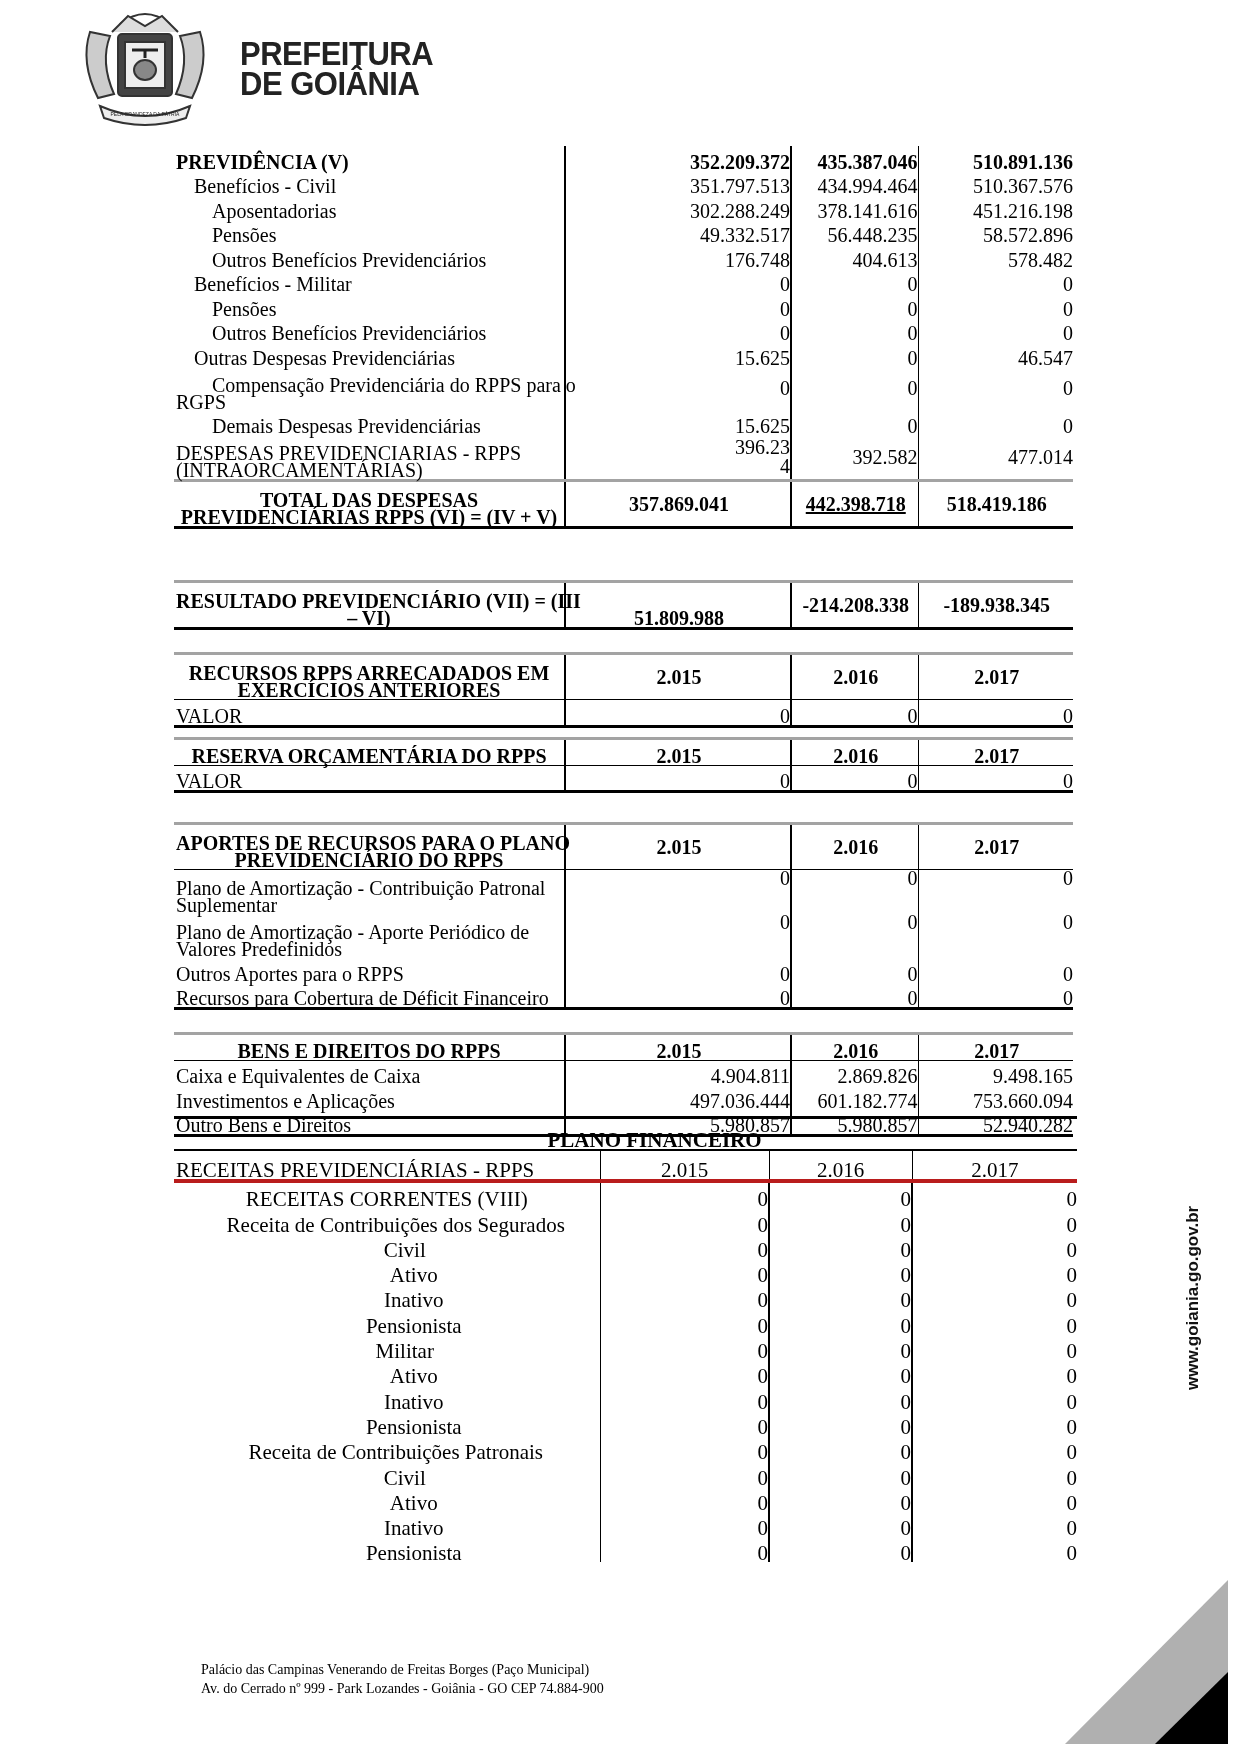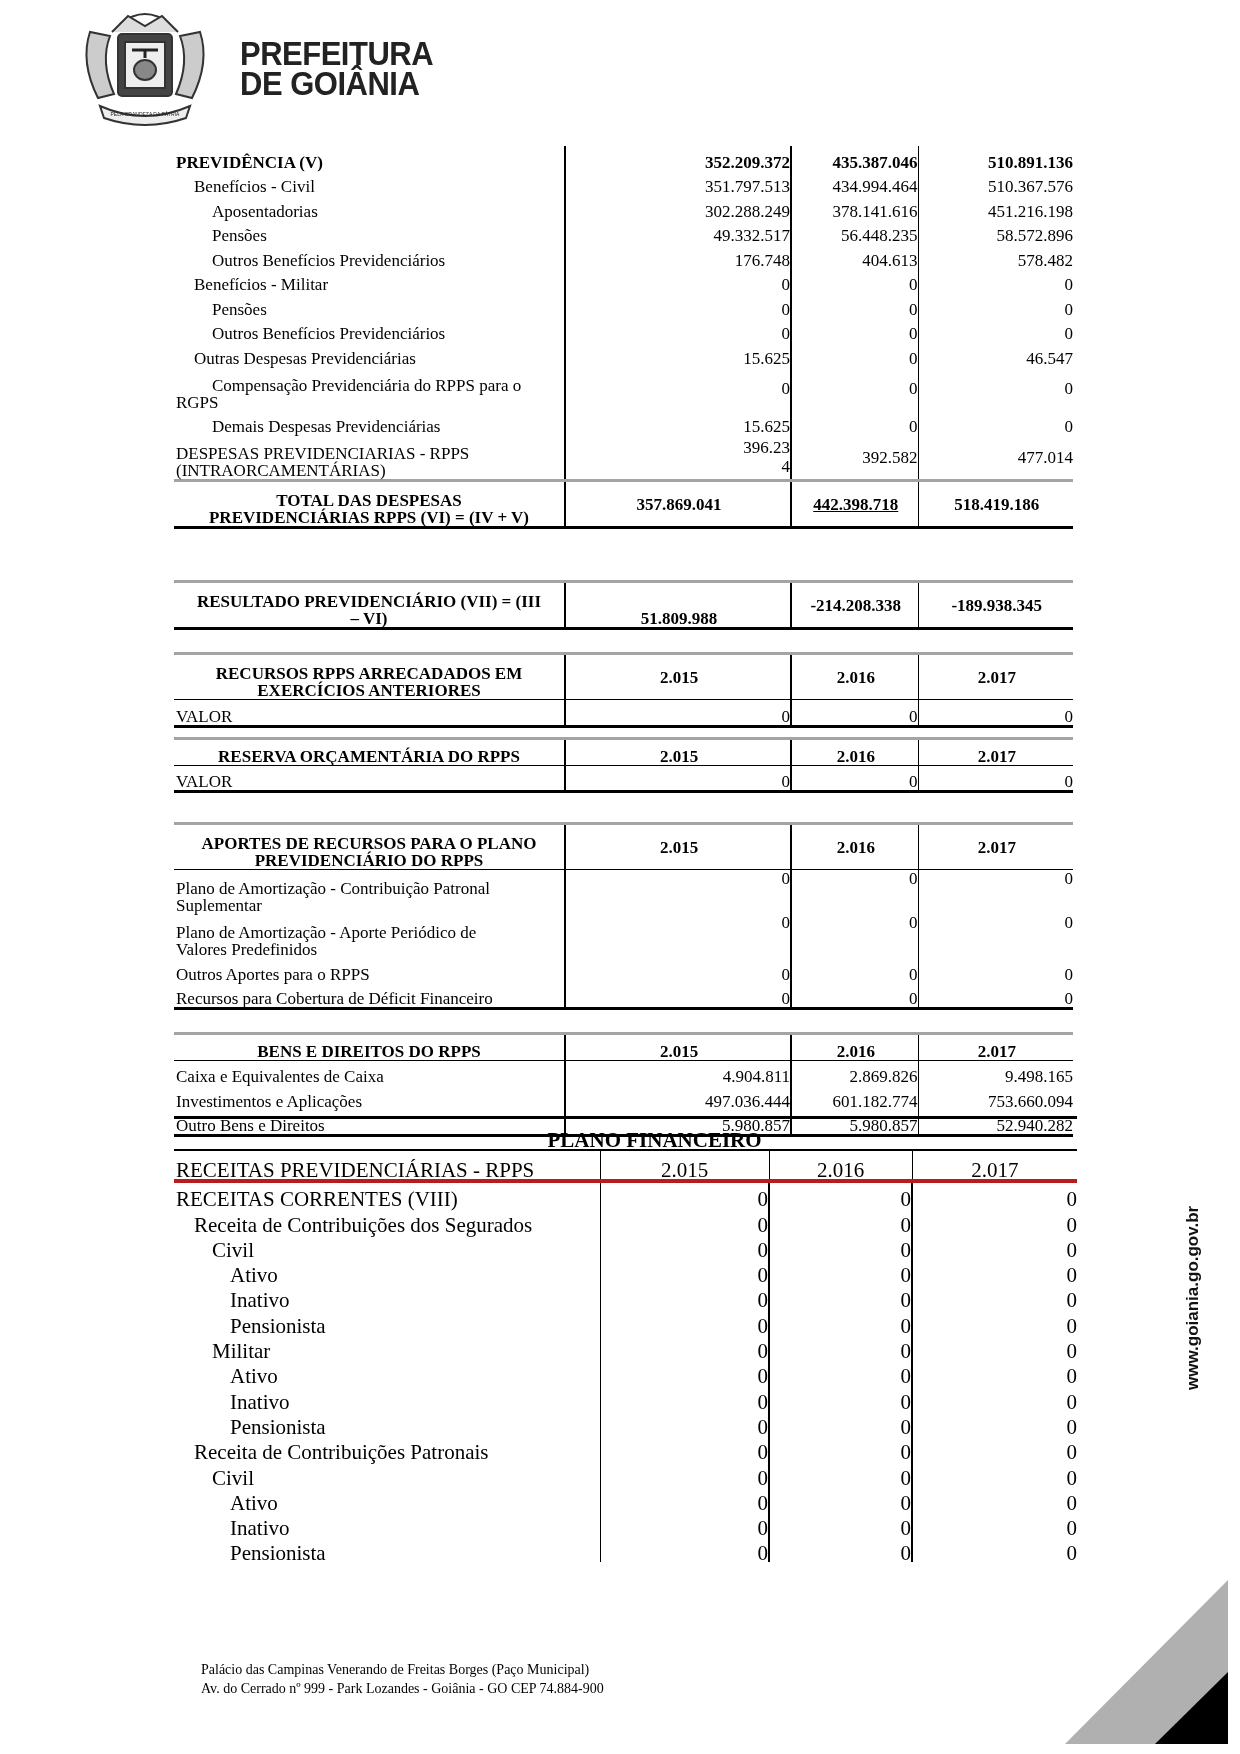--- a/index.html
+++ b/index.html
@@ -4,21 +4,21 @@
 <style>
   html,body{margin:0;padding:0;background:#fff;}
   body{width:1240px;height:1754px;position:relative;overflow:hidden;font-family:"Liberation Serif","DejaVu Serif",serif;color:#000;}
   .logo{position:absolute;left:70px;top:2px;width:150px;height:124px;}
   .brand{position:absolute;left:240px;top:40px;font-family:"Liberation Sans","DejaVu Sans",sans-serif;font-weight:bold;font-size:31px;line-height:30px;letter-spacing:-0.5px;color:#222;}
   .brand div{transform:scaleY(1.05);}
   .side-url{position:absolute;left:1183px;top:1390px;transform:rotate(-90deg);transform-origin:0 0;font-family:"Liberation Sans","DejaVu Sans",sans-serif;font-weight:bold;font-size:17px;color:#111;white-space:nowrap;width:180px;}
   .corner{position:absolute;left:0;top:0;width:1240px;height:1754px;pointer-events:none;}
   .footer{position:absolute;left:201px;top:1660px;font-size:14px;line-height:19px;}
 
-  table.t{position:absolute;border-collapse:collapse;font-size:17px;left:174px;width:899px;table-layout:fixed;}
+  table.t{position:absolute;border-collapse:collapse;font-size:20px;left:174px;width:899px;table-layout:fixed;}
   table.t td{padding:0 2px;height:24.5px;line-height:17px;vertical-align:bottom;white-space:nowrap;}
   table.t col.c0{width:391px;}
   table.t col.c1{width:226px;}
   table.t col.c2{width:127px;}
   table.t col.c3{width:155px;}
   td.num{text-align:right;padding-right:0 !important;}
   td.v1{border-right:2px solid #000;}
   td.v2{border-right:1px solid #000;}
   td.lab{border-right:2px solid #000;}
   tr.b td{font-weight:bold;}
@@ -33,21 +33,21 @@
 
   table.pf{position:absolute;border-collapse:collapse;font-size:21px;left:174px;width:903px;table-layout:fixed;top:1116px;}
   table.pf col.p0{width:426px;}
   table.pf col.p1{width:169px;}
   table.pf col.p2{width:143px;}
   table.pf col.p3{width:165px;}
   table.pf td{padding:0 2px;height:25.3px;line-height:17px;vertical-align:bottom;white-space:nowrap;}
   table.pf tr.title td{border-top:3px solid #000;text-align:center;font-weight:bold;height:30px;padding-left:60px;}
   table.pf tr.hdr td{font-weight:normal;border-top:2px solid #000;border-bottom:4px solid #b91c1c;height:28px;}
   table.pf tr.hdr td.yc{text-align:center;border-left:1.5px solid #000;}
-  table.pf td.lab{border-right:1.5px solid #000;}
+  table.pf td.lab{border-right:1.5px solid #000;text-align:center;}
   table.pf td.v1{border-right:2px solid #000;}
   table.pf td.v2{border-right:2px solid #000;}
 </style>
 </head>
 <body>
 
 <svg class="logo" viewBox="0 0 150 124">
   <g fill="none" stroke="#333" stroke-width="2">
     <path d="M50 22 Q75 2 100 22"></path>
     <path d="M42 30 L58 14 L75 24 L92 14 L108 30" fill="#ddd"></path>

